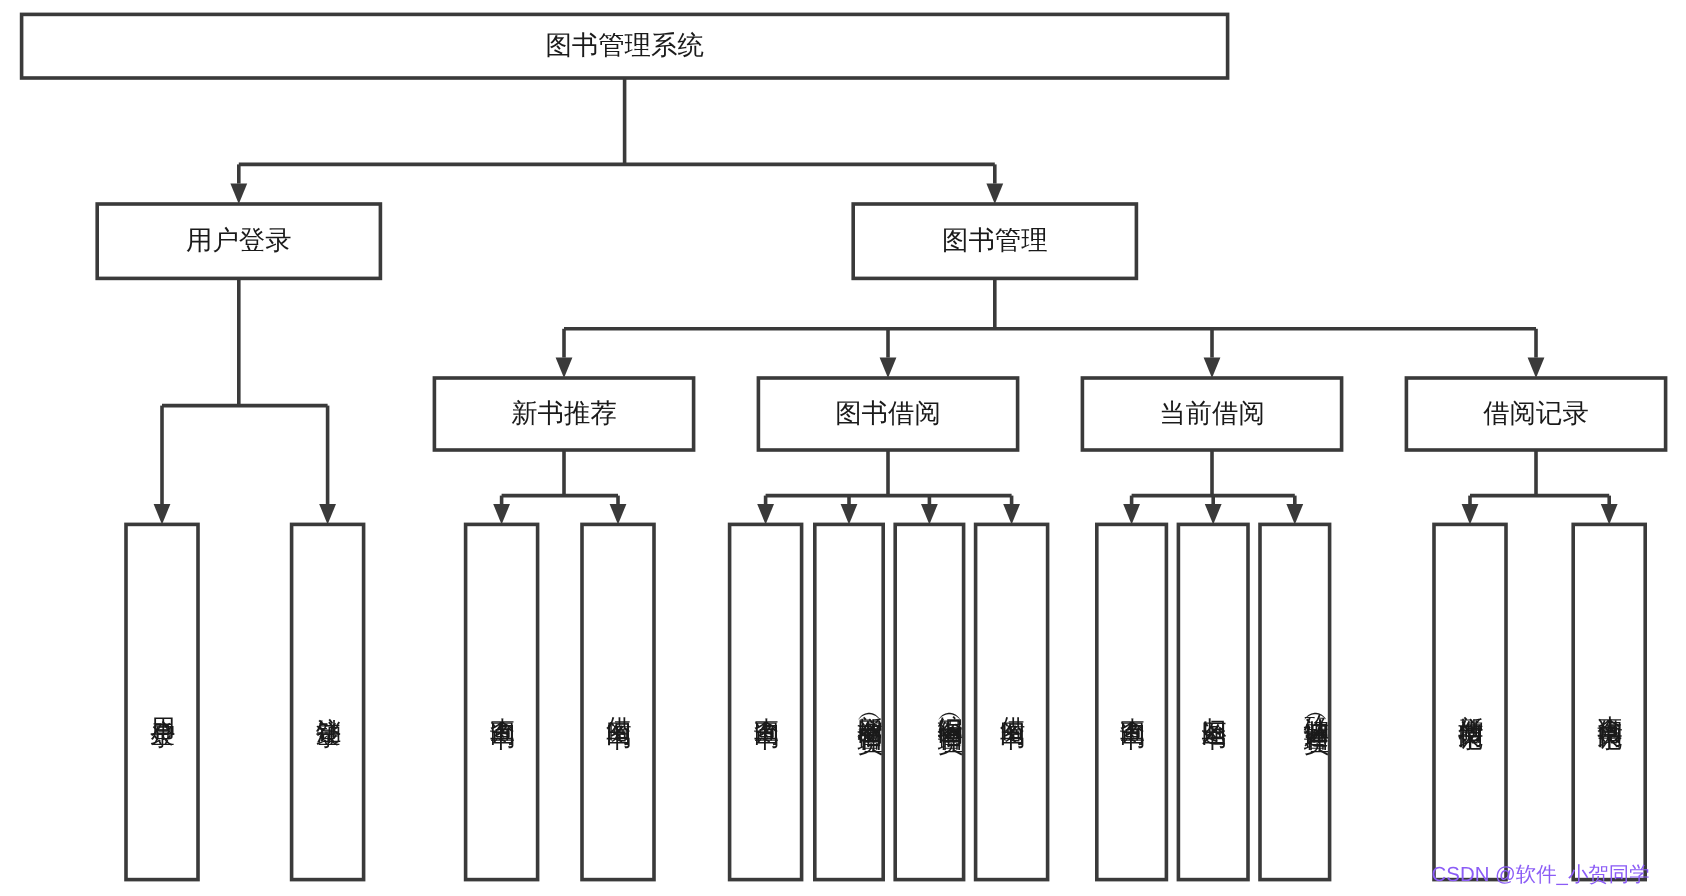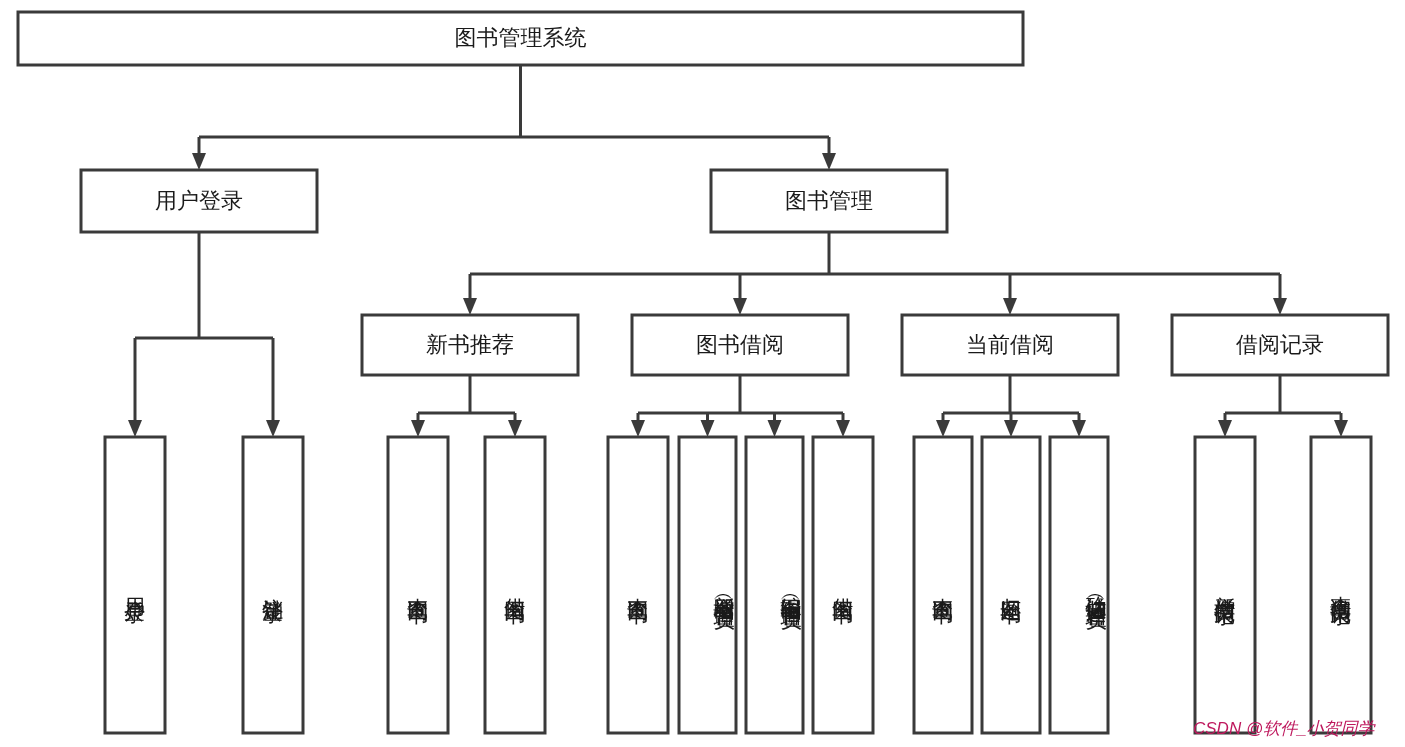--- a/index.html
+++ b/index.html
@@ -58,23 +58,22 @@
     white-space: nowrap;
     pointer-events: none;
   }
   .vlabel.mid {
     align-items: center;
   }
   .watermark {
     position: absolute;
     font-family: "Liberation Sans", "DejaVu Sans", sans-serif;
     font-size: 17px;
-    color: #be185d;
+    color: #8b5cf6;
     white-space: nowrap;
-    font-style: italic;
   }
 </style>
 </head>
 <body>
 
 <div id="chart-root">
   <svg id="chart-svg" width="1405" height="747" viewBox="0 0 1405 747" xmlns="http://www.w3.org/2000/svg">
       <line x1="520.5" y1="65" x2="520.5" y2="137" class="connector"></line>
       <line x1="199" y1="137" x2="829" y2="137" class="connector"></line>
       <line x1="199" y1="137" x2="199" y2="153" class="connector"></line>

